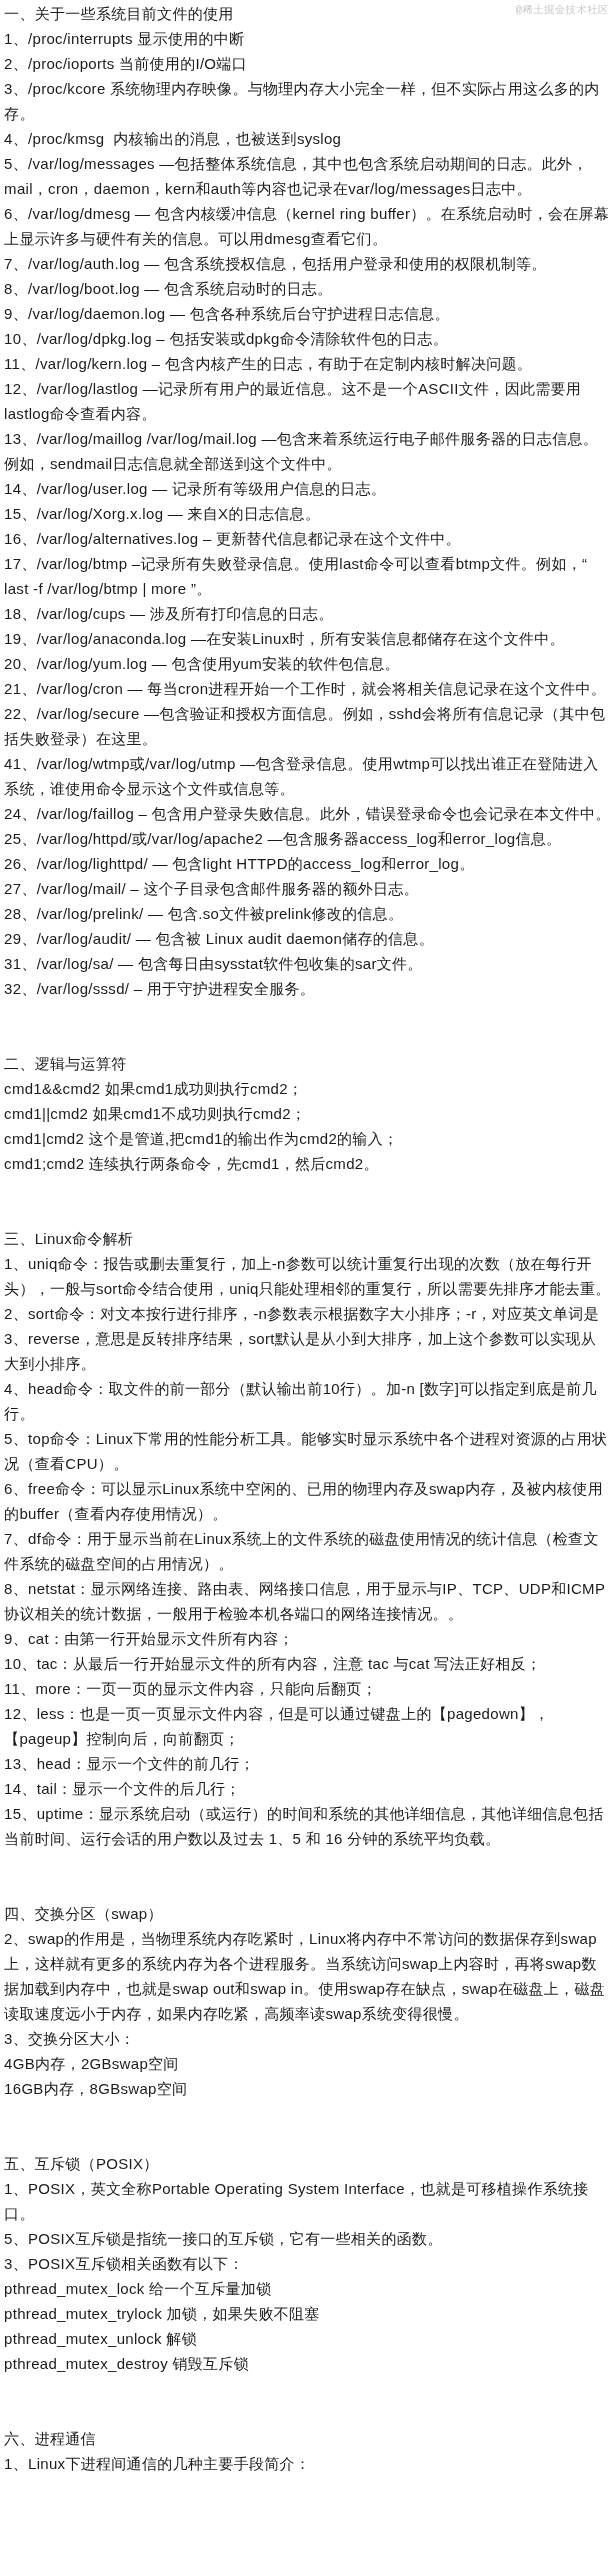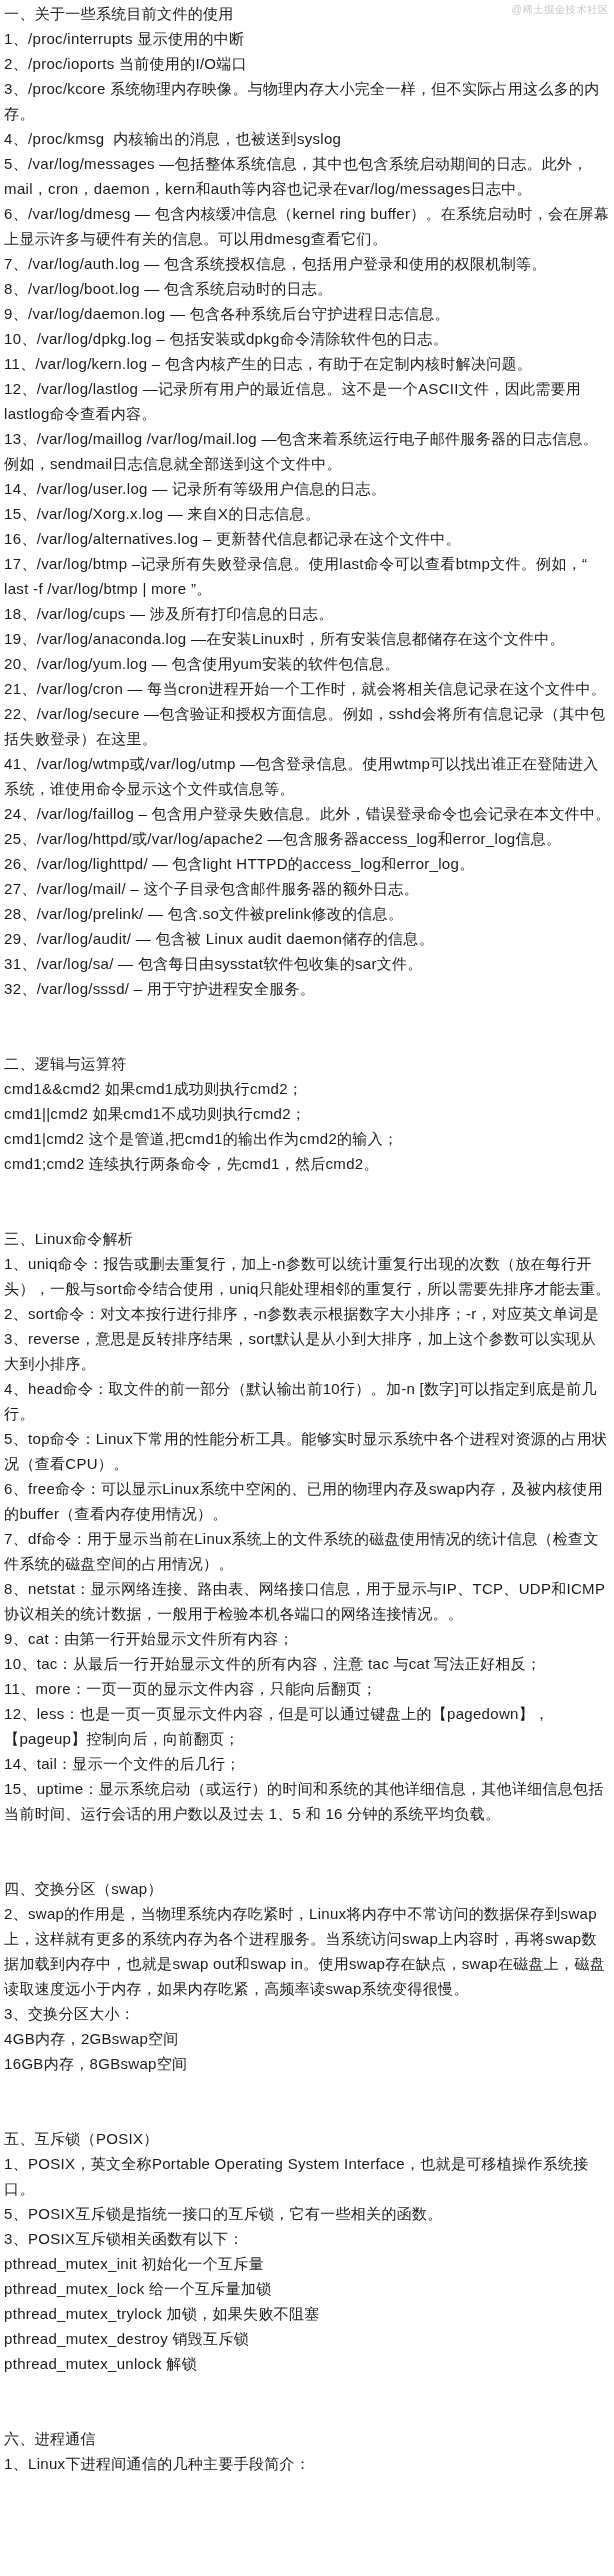--- a/index.html
+++ b/index.html
@@ -24,20 +24,21 @@
     white-space: pre-wrap;
     overflow-wrap: break-word;
   }
   .watermark {
     position: absolute;
     right: 6.2px;
     color: #c9c9c9;
     font-size: 10.3px;
     letter-spacing: 0.5px;
     pointer-events: none;
+    font-family: Liberation Mono, monospace;
   }
   .wm-top { top: 3.1px; }
 </style>
 </head>
 <body>
 
 <div class="watermark wm-top">@稀土掘金技术社区</div>
 
 <div class="doc">
     <section>
@@ -88,39 +89,39 @@
       <p>3、reverse，意思是反转排序结果，sort默认是从小到大排序，加上这个参数可以实现从大到小排序。</p>
       <p>4、head命令：取文件的前一部分（默认输出前10行）。加-n [数字]可以指定到底是前几行。</p>
       <p>5、top命令：Linux下常用的性能分析工具。能够实时显示系统中各个进程对资源的占用状况（查看CPU）。</p>
       <p>6、free命令：可以显示Linux系统中空闲的、已用的物理内存及swap内存，及被内核使用的buffer（查看内存使用情况）。</p>
       <p>7、df命令：用于显示当前在Linux系统上的文件系统的磁盘使用情况的统计信息（检查文件系统的磁盘空间的占用情况）。</p>
       <p>8、netstat：显示网络连接、路由表、网络接口信息，用于显示与IP、TCP、UDP和ICMP协议相关的统计数据，一般用于检验本机各端口的网络连接情况。。</p>
       <p>9、cat：由第一行开始显示文件所有内容；</p>
       <p>10、tac：从最后一行开始显示文件的所有内容，注意 tac 与cat 写法正好相反；</p>
       <p>11、more：一页一页的显示文件内容，只能向后翻页；</p>
       <p>12、less：也是一页一页显示文件内容，但是可以通过键盘上的【pagedown】，【pageup】控制向后，向前翻页；</p>
+      <p>13、head：显示一个文件的前几行；</p>
       <p>14、tail：显示一个文件的后几行；</p>
       <p>15、uptime：显示系统启动（或运行）的时间和系统的其他详细信息，其他详细信息包括当前时间、运行会话的用户数以及过去 1、5 和 16 分钟的系统平均负载。</p>
     </section>
     <section>
       <p>四、交换分区（swap）</p>
       <p>2、swap的作用是，当物理系统内存吃紧时，Linux将内存中不常访问的数据保存到swap上，这样就有更多的系统内存为各个进程服务。当系统访问swap上内容时，再将swap数据加载到内存中，也就是swap out和swap in。使用swap存在缺点，swap在磁盘上，磁盘读取速度远小于内存，如果内存吃紧，高频率读swap系统变得很慢。</p>
       <p>3、交换分区大小：</p>
       <p>4GB内存，2GBswap空间</p>
       <p>16GB内存，8GBswap空间</p>
     </section>
     <section>
       <p>五、互斥锁（POSIX）</p>
       <p>1、POSIX，英文全称Portable Operating System Interface，也就是可移植操作系统接口。</p>
       <p>5、POSIX互斥锁是指统一接口的互斥锁，它有一些相关的函数。</p>
       <p>3、POSIX互斥锁相关函数有以下：</p>
-      <p>pthread_mutex_init 初始化一个互斥量</p>
       <p>pthread_mutex_lock 给一个互斥量加锁</p>
       <p>pthread_mutex_trylock 加锁，如果失败不阻塞</p>
+      <p>pthread_mutex_unlock 解锁</p>
       <p>pthread_mutex_destroy 销毁互斥锁</p>
-      <p>pthread_mutex_unlock 解锁</p>
     </section>
     <section>
       <p>六、进程通信</p>
       <p>1、Linux下进程间通信的几种主要手段简介：</p>
     </section>
   </div>
 
 
 </body></html>

